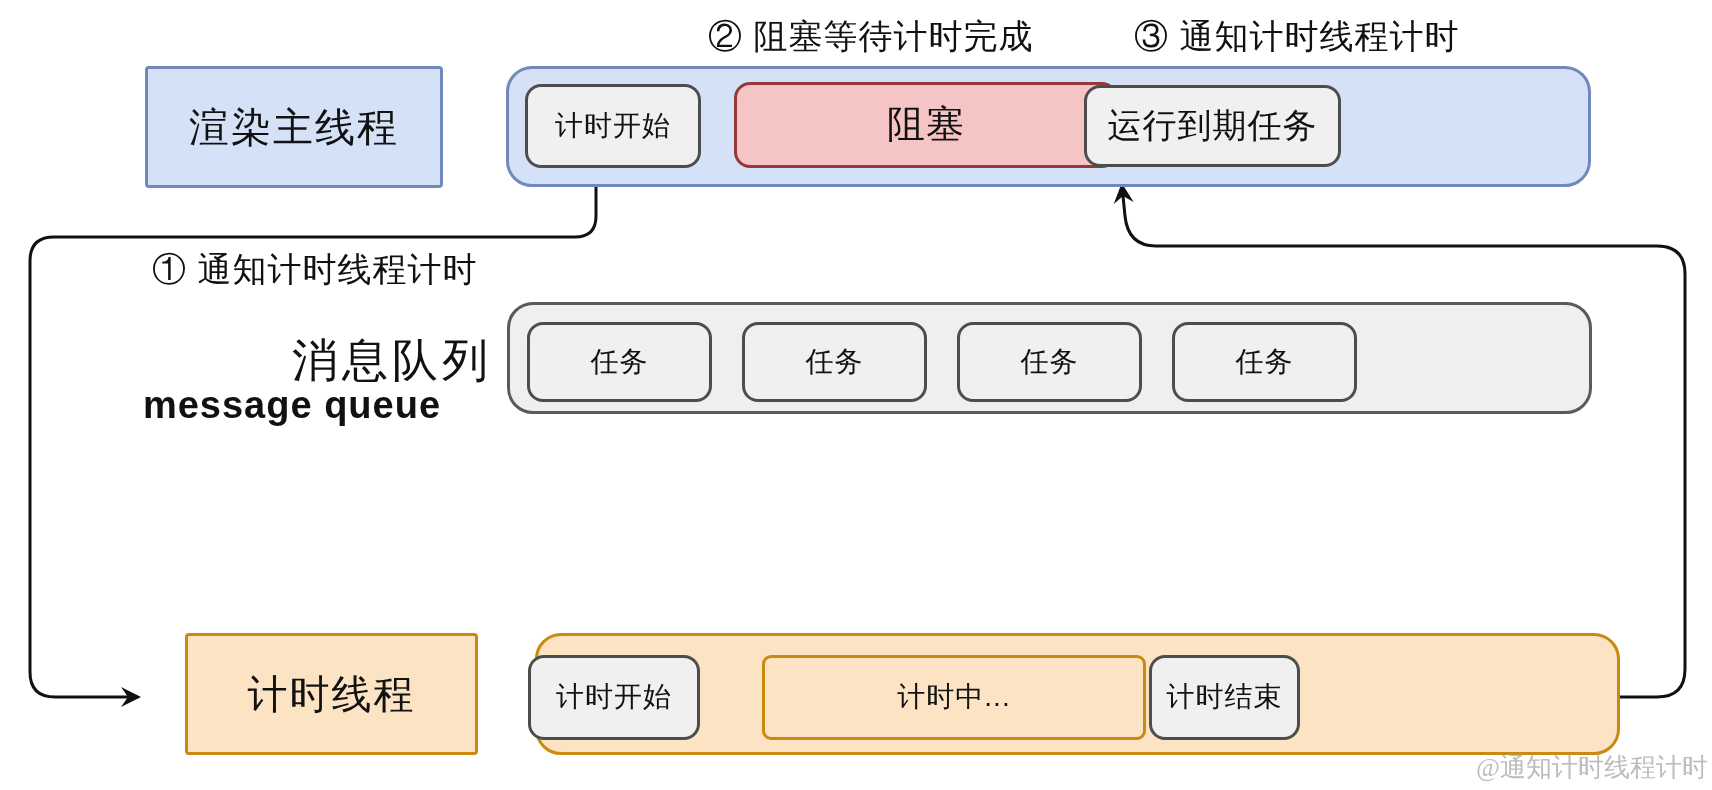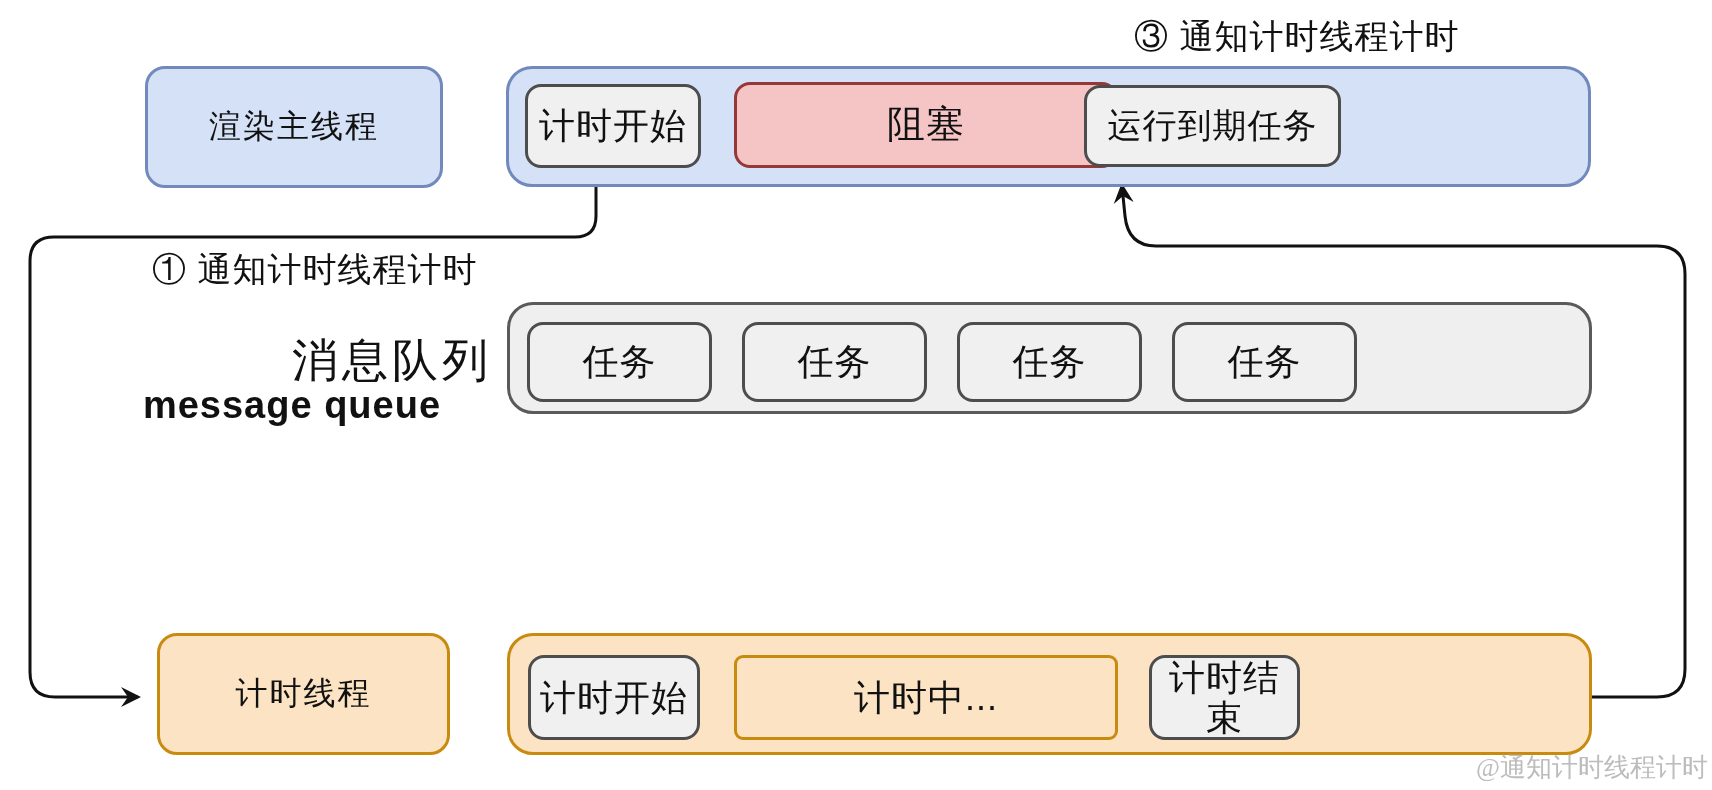--- a/index.html
+++ b/index.html
@@ -8,27 +8,27 @@
     font-family:"Liberation Sans", sans-serif; color:#111; overflow:hidden;
   }
   #connectors { position:absolute; left:0; top:0; width:1712px; height:790px; pointer-events:none; }
   .box {
     position:absolute; box-sizing:border-box;
     display:flex; align-items:center; justify-content:center;
     text-align:center; line-height:1.1; color:#111;
     border-radius:16px;
   }
   .bar   { border-radius:26px; }
-  .title-box { border-radius:20px; font-size:32px; font-weight:500; letter-spacing:2px; }
+  .title-box { border-radius:4px; font-size:40px; font-weight:500; letter-spacing:2px; }
   .v-blue    { background:var(--blue-fill,#d4e1f6);  border:3px solid var(--blue-stroke,#7189bd); }
-  .v-orange  { background:var(--orange-fill,#fbe3c3); border:3px solid var(--orange-stroke,#c98a10); }
+  .v-orange  { background:var(--orange-fill,#fbe3c3); border:3px solid var(--orange-stroke,#c98a10);margin-left:28px; }
   .v-queue   { background:var(--queue-fill,#efefef);  border:3px solid var(--queue-stroke,#5a5a5a); }
   .v-neutral { background:var(--gray-fill,#f0f0f0);   border:3px solid var(--gray-stroke,#4d4d4d); }
   .v-blocked { background:var(--red-fill,#f5c5c5);    border:3px solid var(--red-stroke,#943838); }
-  .seg { font-size:36px; font-weight:500; letter-spacing:1px; }
+  .seg { font-size:28px; font-weight:500; letter-spacing:1px; }
   .annotation {
     position:absolute; font-size:34px; font-weight:500; letter-spacing:1px;
     white-space:nowrap; color:#111;
   }
   .queue-label-zh {
     position:absolute; left:92px; top:330px; width:400px; text-align:right;
     font-size:46px; font-weight:500; letter-spacing:4px;
   }
   .queue-label-en {
     position:absolute; left:92px; top:384px; width:400px; text-align:center;
@@ -50,20 +50,21 @@
       <marker id="arrow" viewBox="0 0 12 12" refX="9.5" refY="6" markerWidth="8" markerHeight="8" orient="auto-start-reverse">
         <path d="M1,1 L11,6 L1,11 L4.5,6 Z" fill="#111"></path>
       </marker>
     </defs>
 
     <path d="M 596 168 L 596 216 Q 596 237 575 237 L 54 237 Q 30 237 30 261 L 30 672 Q 30 697 55 697 L 138 697" fill="none" stroke="var(--line,#111)" stroke-width="3" marker-end="url(#arrow)"></path>
 
     <path d="M 1324 697 L 1657 697 Q 1685 697 1685 669 L 1685 274 Q 1685 246 1657 246 L 1156 246 Q 1128 246 1125 216 L 1122 186" fill="none" stroke="var(--line,#111)" stroke-width="3" marker-end="url(#arrow)"></path>
   </svg>
 
+  <div class="annotation" style="left:708px; top:14px;">② 阻塞等待计时完成</div>
   <div class="annotation" style="left:1134px; top:14px;">③ 通知计时线程计时</div>
   <div class="annotation" style="left:152px; top:247px;">① 通知计时线程计时</div>
 
   <div class="box title-box v-blue" style="left:145px; top:66px; width:298px; height:122px;">渲染主线程</div>
   <div class="box bar v-blue" style="left:506px; top:66px; width:1085px; height:121px;"></div>
   <div class="box seg v-neutral" style="left:525px; top:84px; width:176px; height:84px;">计时开始</div>
   <div class="box seg v-blocked" style="left:734px; top:82px; width:384px; height:86px; font-size:38px;">阻塞</div>
   <div class="box seg v-neutral" style="left:1084px; top:85px; width:257px; height:82px; font-size:34px;">运行到期任务</div>
 
   <div class="queue-label-zh">消息队列</div>

